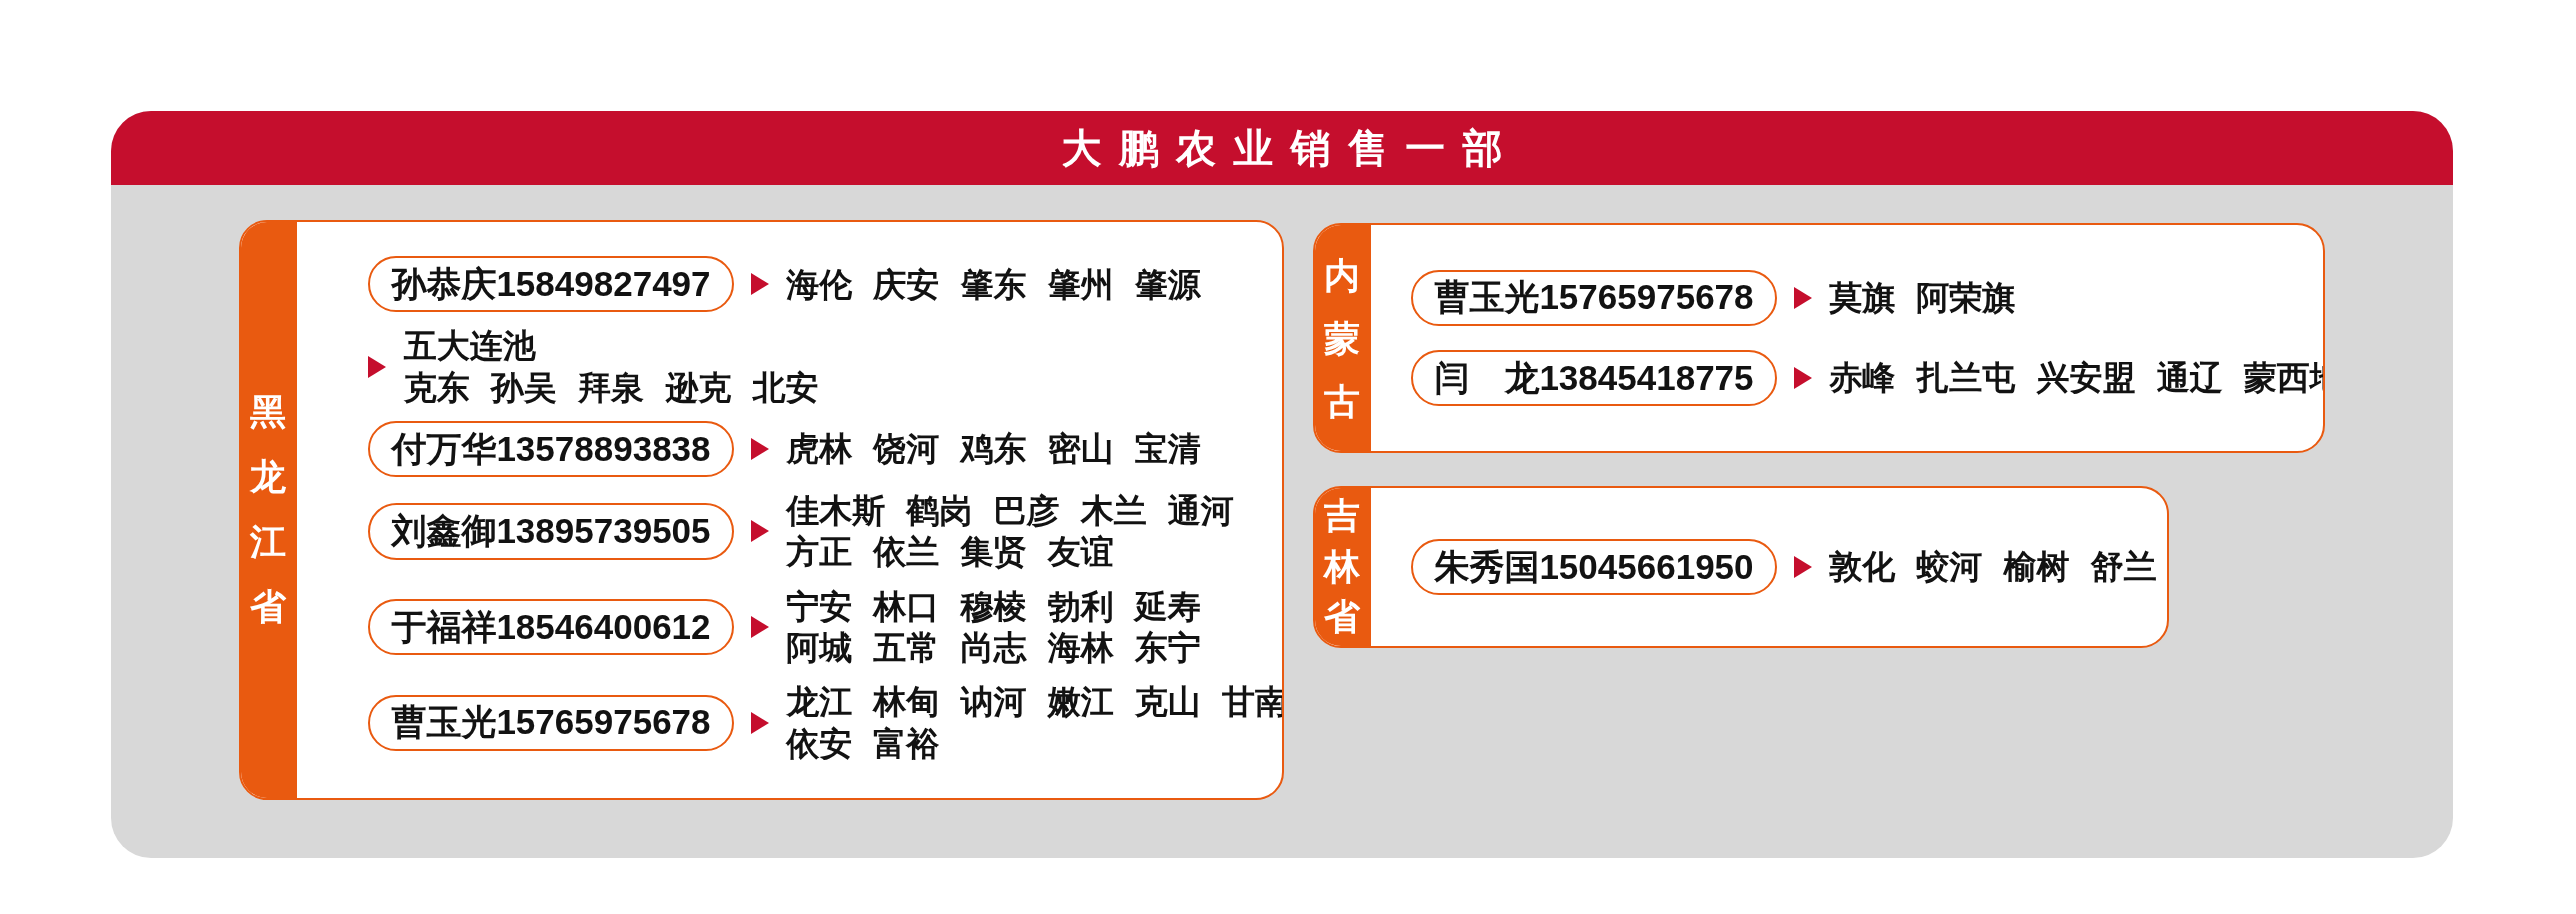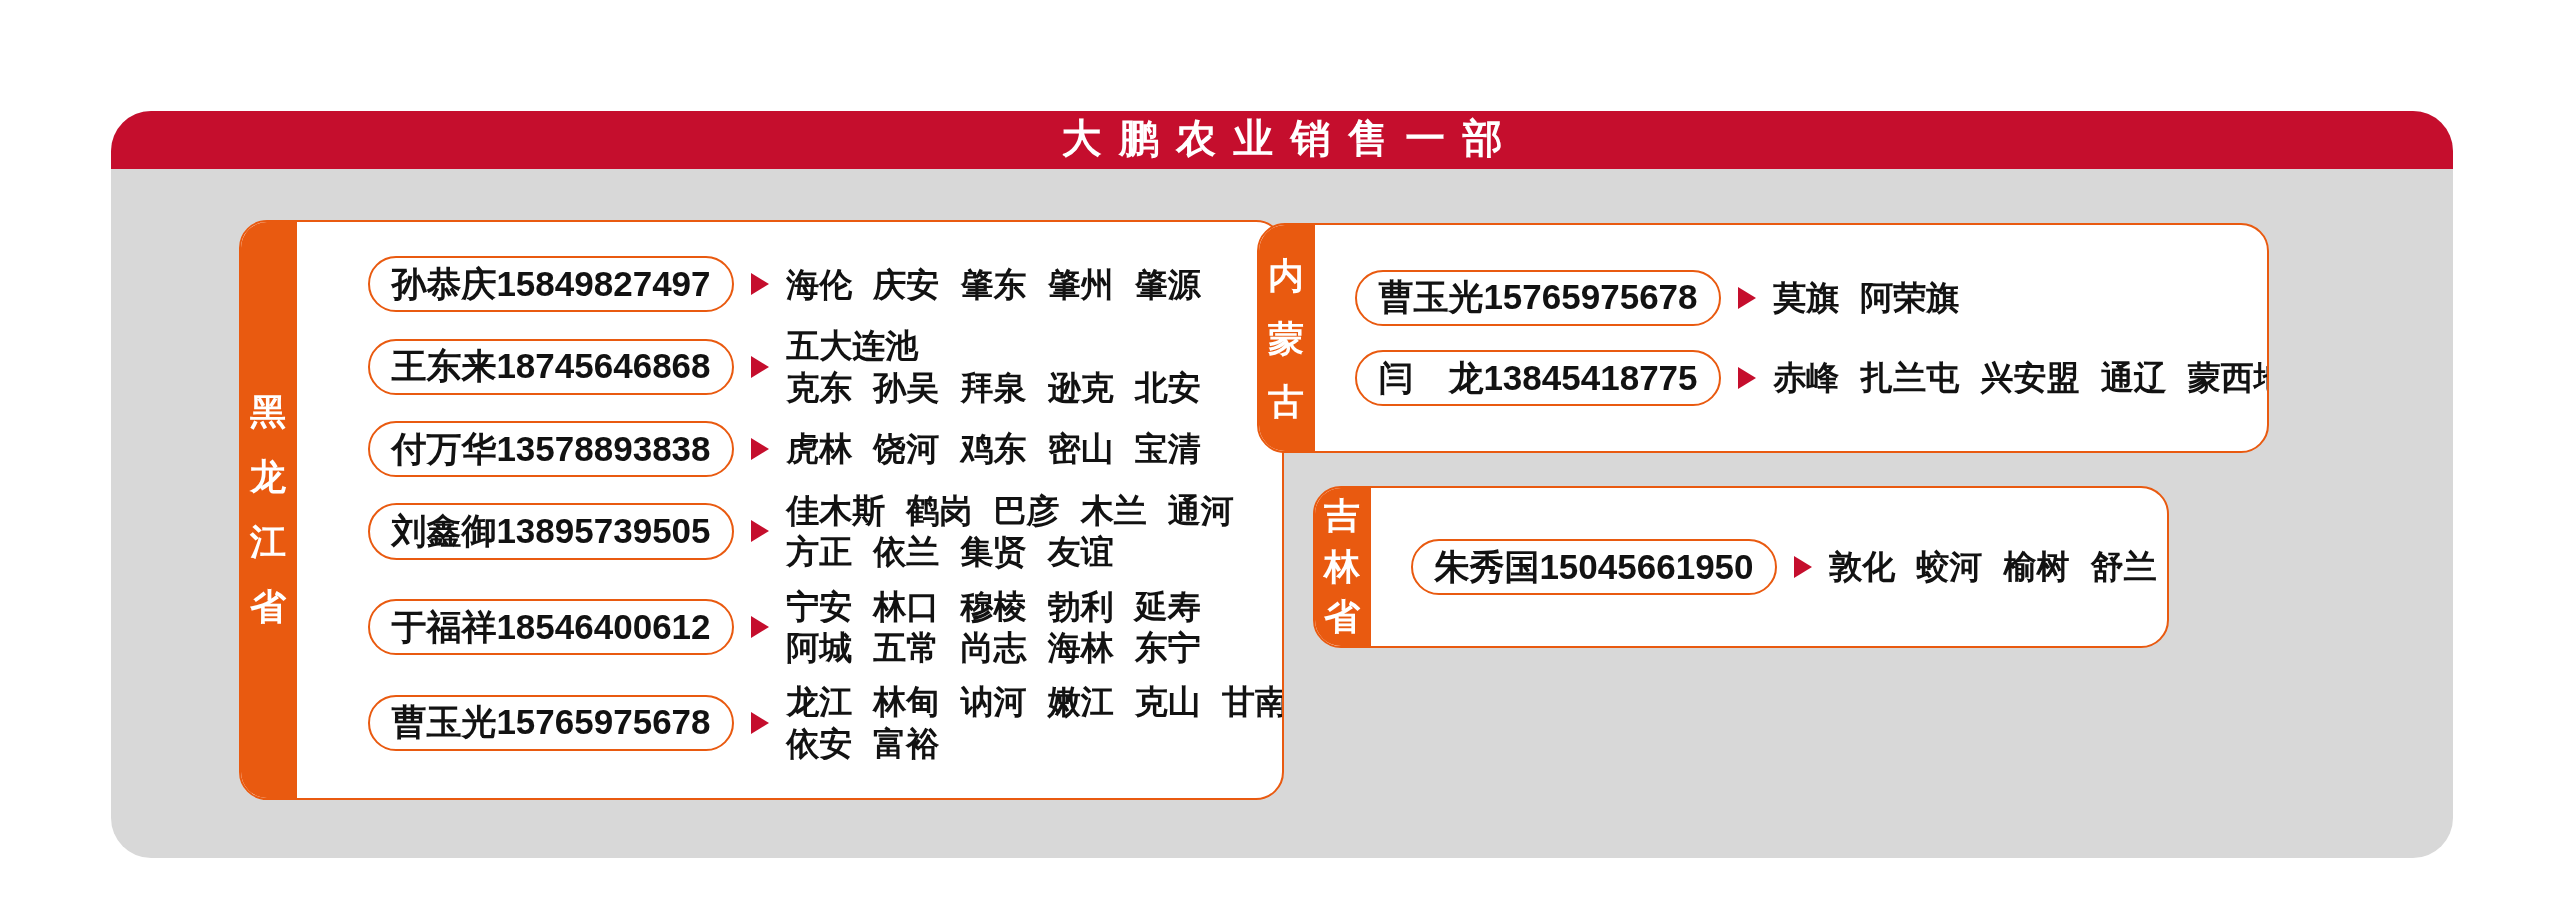--- a/index.html
+++ b/index.html
@@ -22,25 +22,25 @@
     top: 111px;
     width: 2342px;
     height: 747px;
     background: #d8d8d8;
     border-radius: 40px;
   }
   
   .banner {
     position: absolute;
     left: 0; top: 0; right: 0;
-    height: 58px;
+    height: 74px;
     background: #c50e2d;
     border-radius: 40px 40px 0 0;
     display: flex;
-    align-items: flex-start;
+    align-items: center;
     justify-content: center;
   }
   .banner-title {
     color: #ffffff;
     font-size: 40px;
     font-weight: bold;
     letter-spacing: 17.3px;
     padding-left: 17.3px; 
     white-space: nowrap;
   }
@@ -48,21 +48,21 @@
   .panel {
     position: absolute;
     background: #ffffff;
     border: 2.6px solid #e95a10;
     border-radius: 28px;
     display: flex;
     overflow: hidden;
     box-sizing: border-box;
   }
   .panel-hlj { left: 128px; top: 109px; width: 1045px; height: 580px; }
-  .panel-nmg { left: 1146px; top: 112px; width: 1012px; height: 230px; }
+  .panel-nmg { left: 1202px; top: 112px; width: 1012px; height: 230px; }
   .panel-jl  { left: 1202px; top: 375px; width: 856px; height: 162px; }
   
   .tab {
     flex: 0 0 59px;
     margin: -2.6px 0 -2.6px -2.6px;
     background: #e95a10;
     border-radius: 26px 0 0 26px;
     display: flex;
     align-items: center;
     justify-content: center;
@@ -139,21 +139,20 @@
 
         <div class="row">
           <div class="pill">孙恭庆15849827497</div>
           <div class="arrow"></div>
           <div class="regions">
             <div>海伦 庆安 肇东 肇州 肇源</div>
           </div>
         </div>
 
         <div class="row">
-          <div class="pill">王东来18745646868</div>
           <div class="arrow"></div>
           <div class="regions">
             <div>五大连池</div>
             <div>克东 孙吴 拜泉 逊克 北安</div>
           </div>
         </div>
 
         <div class="row">
           <div class="pill">付万华13578893838</div>
           <div class="arrow"></div>

